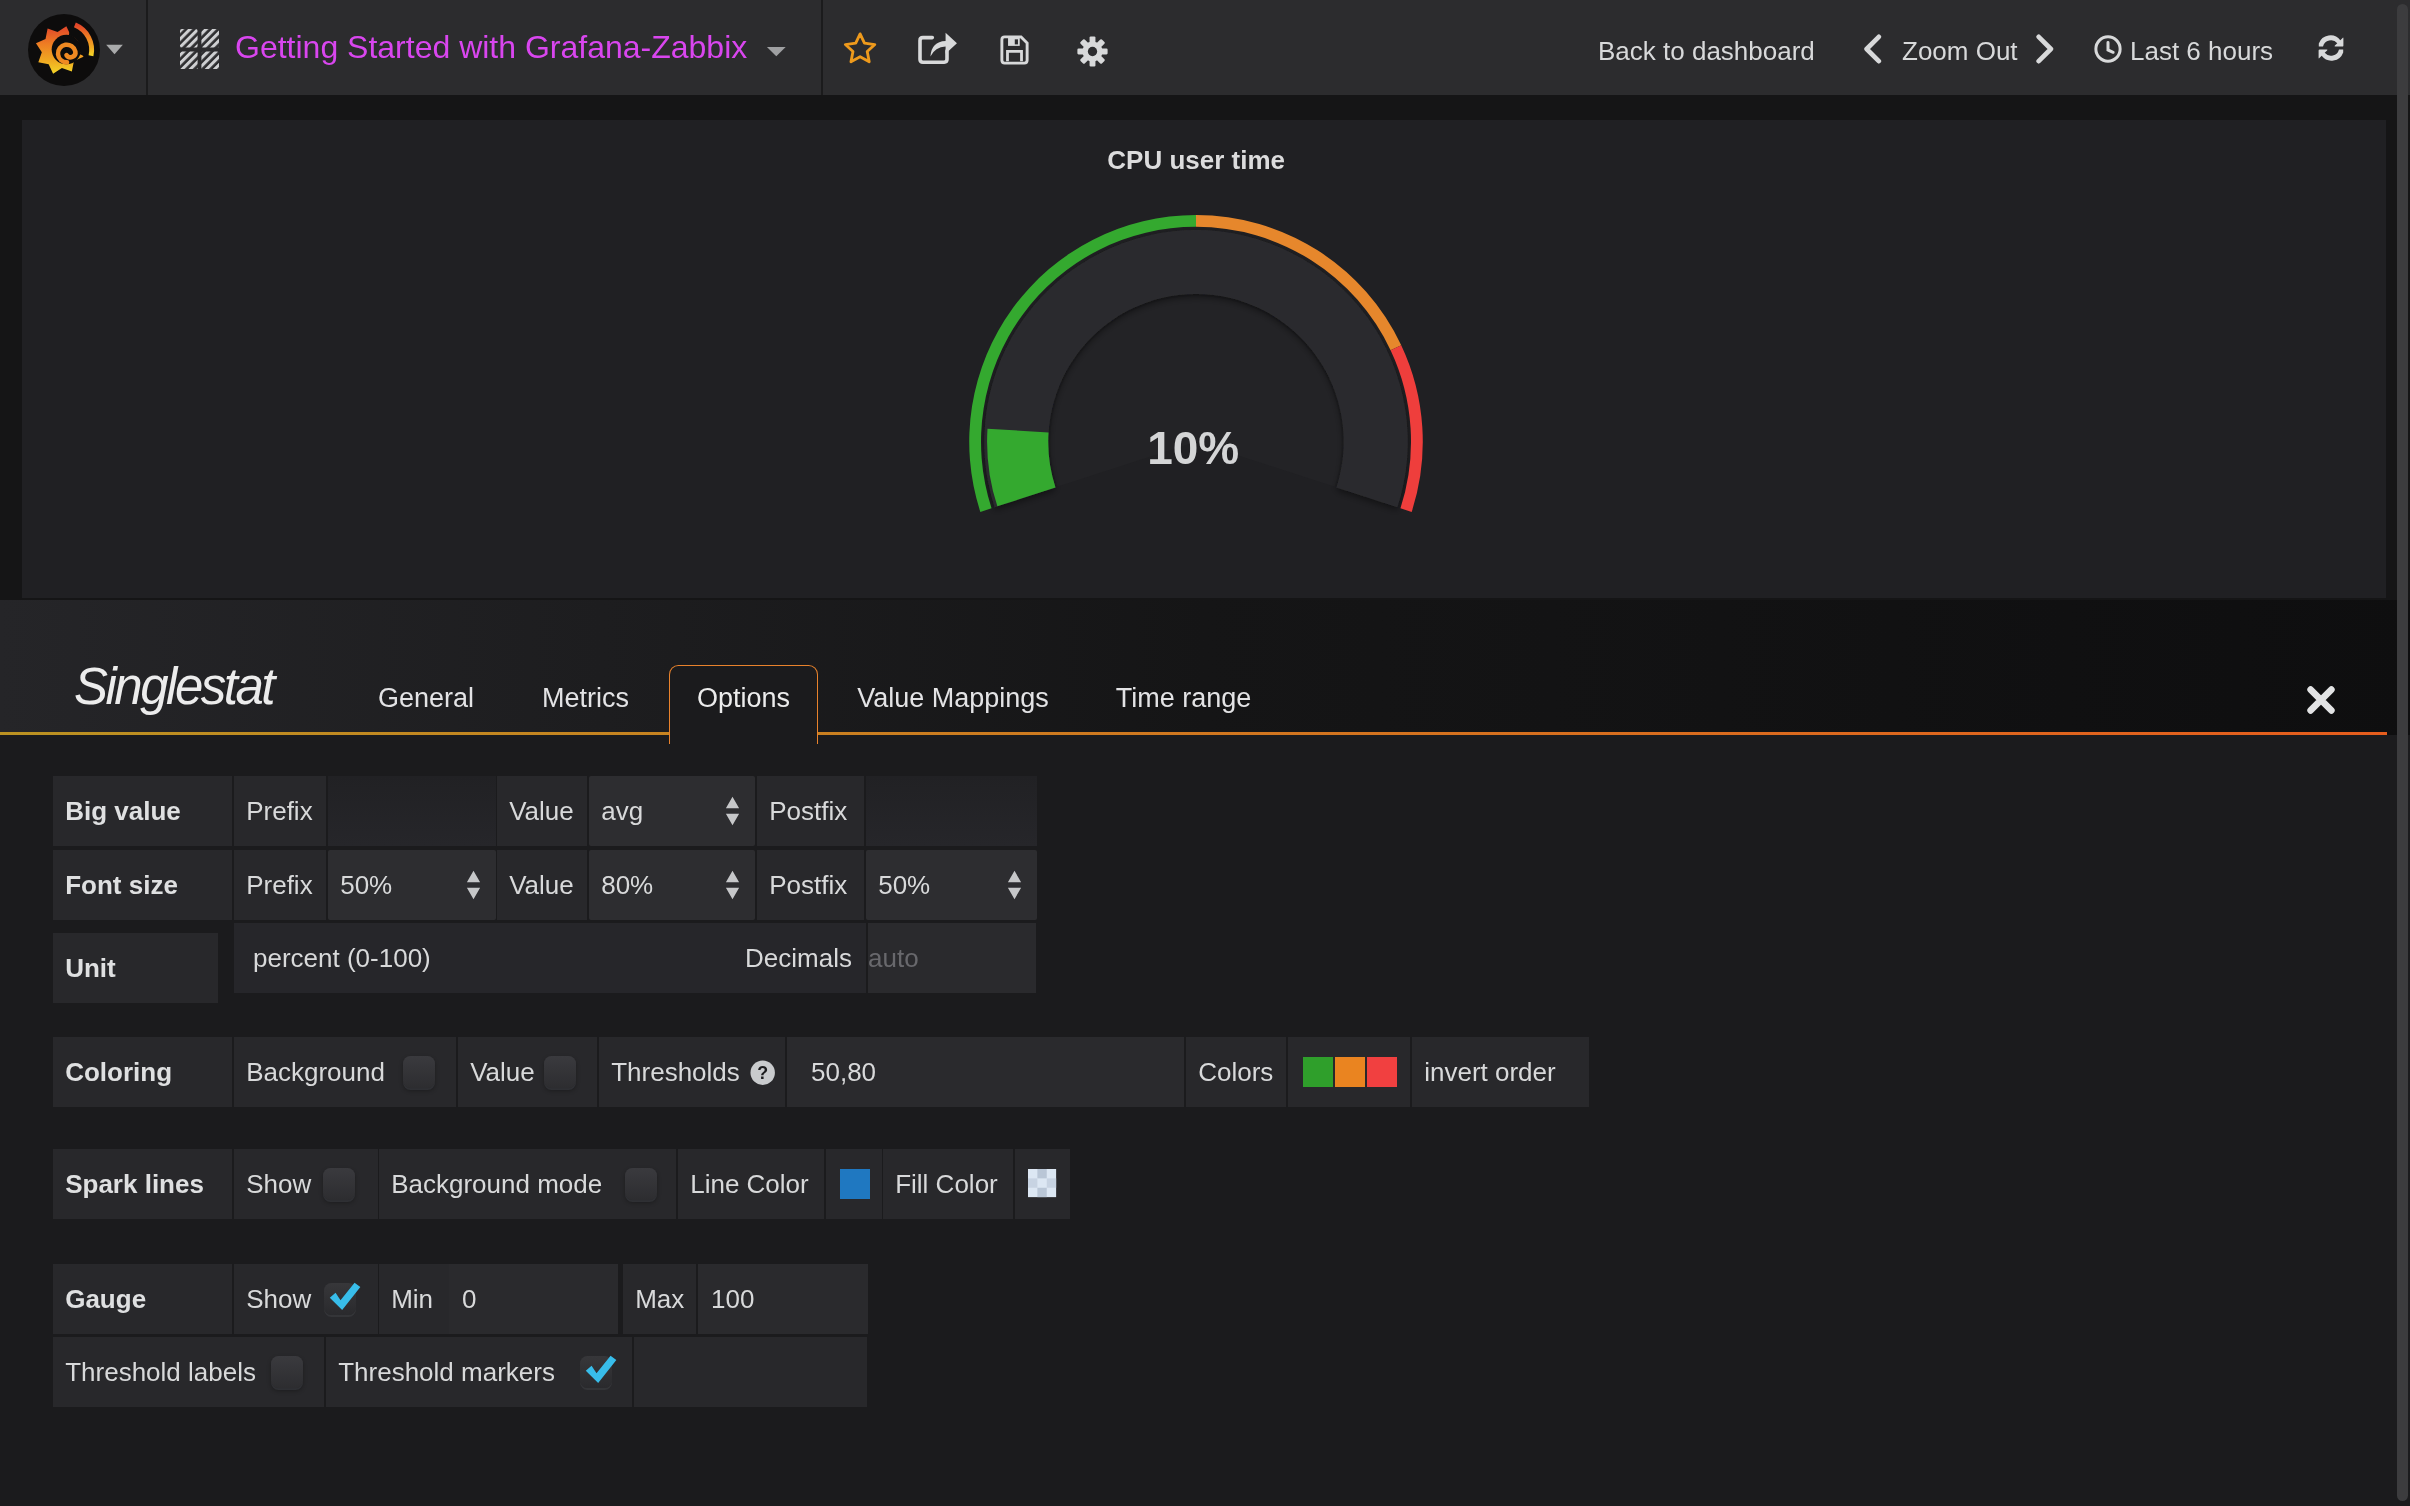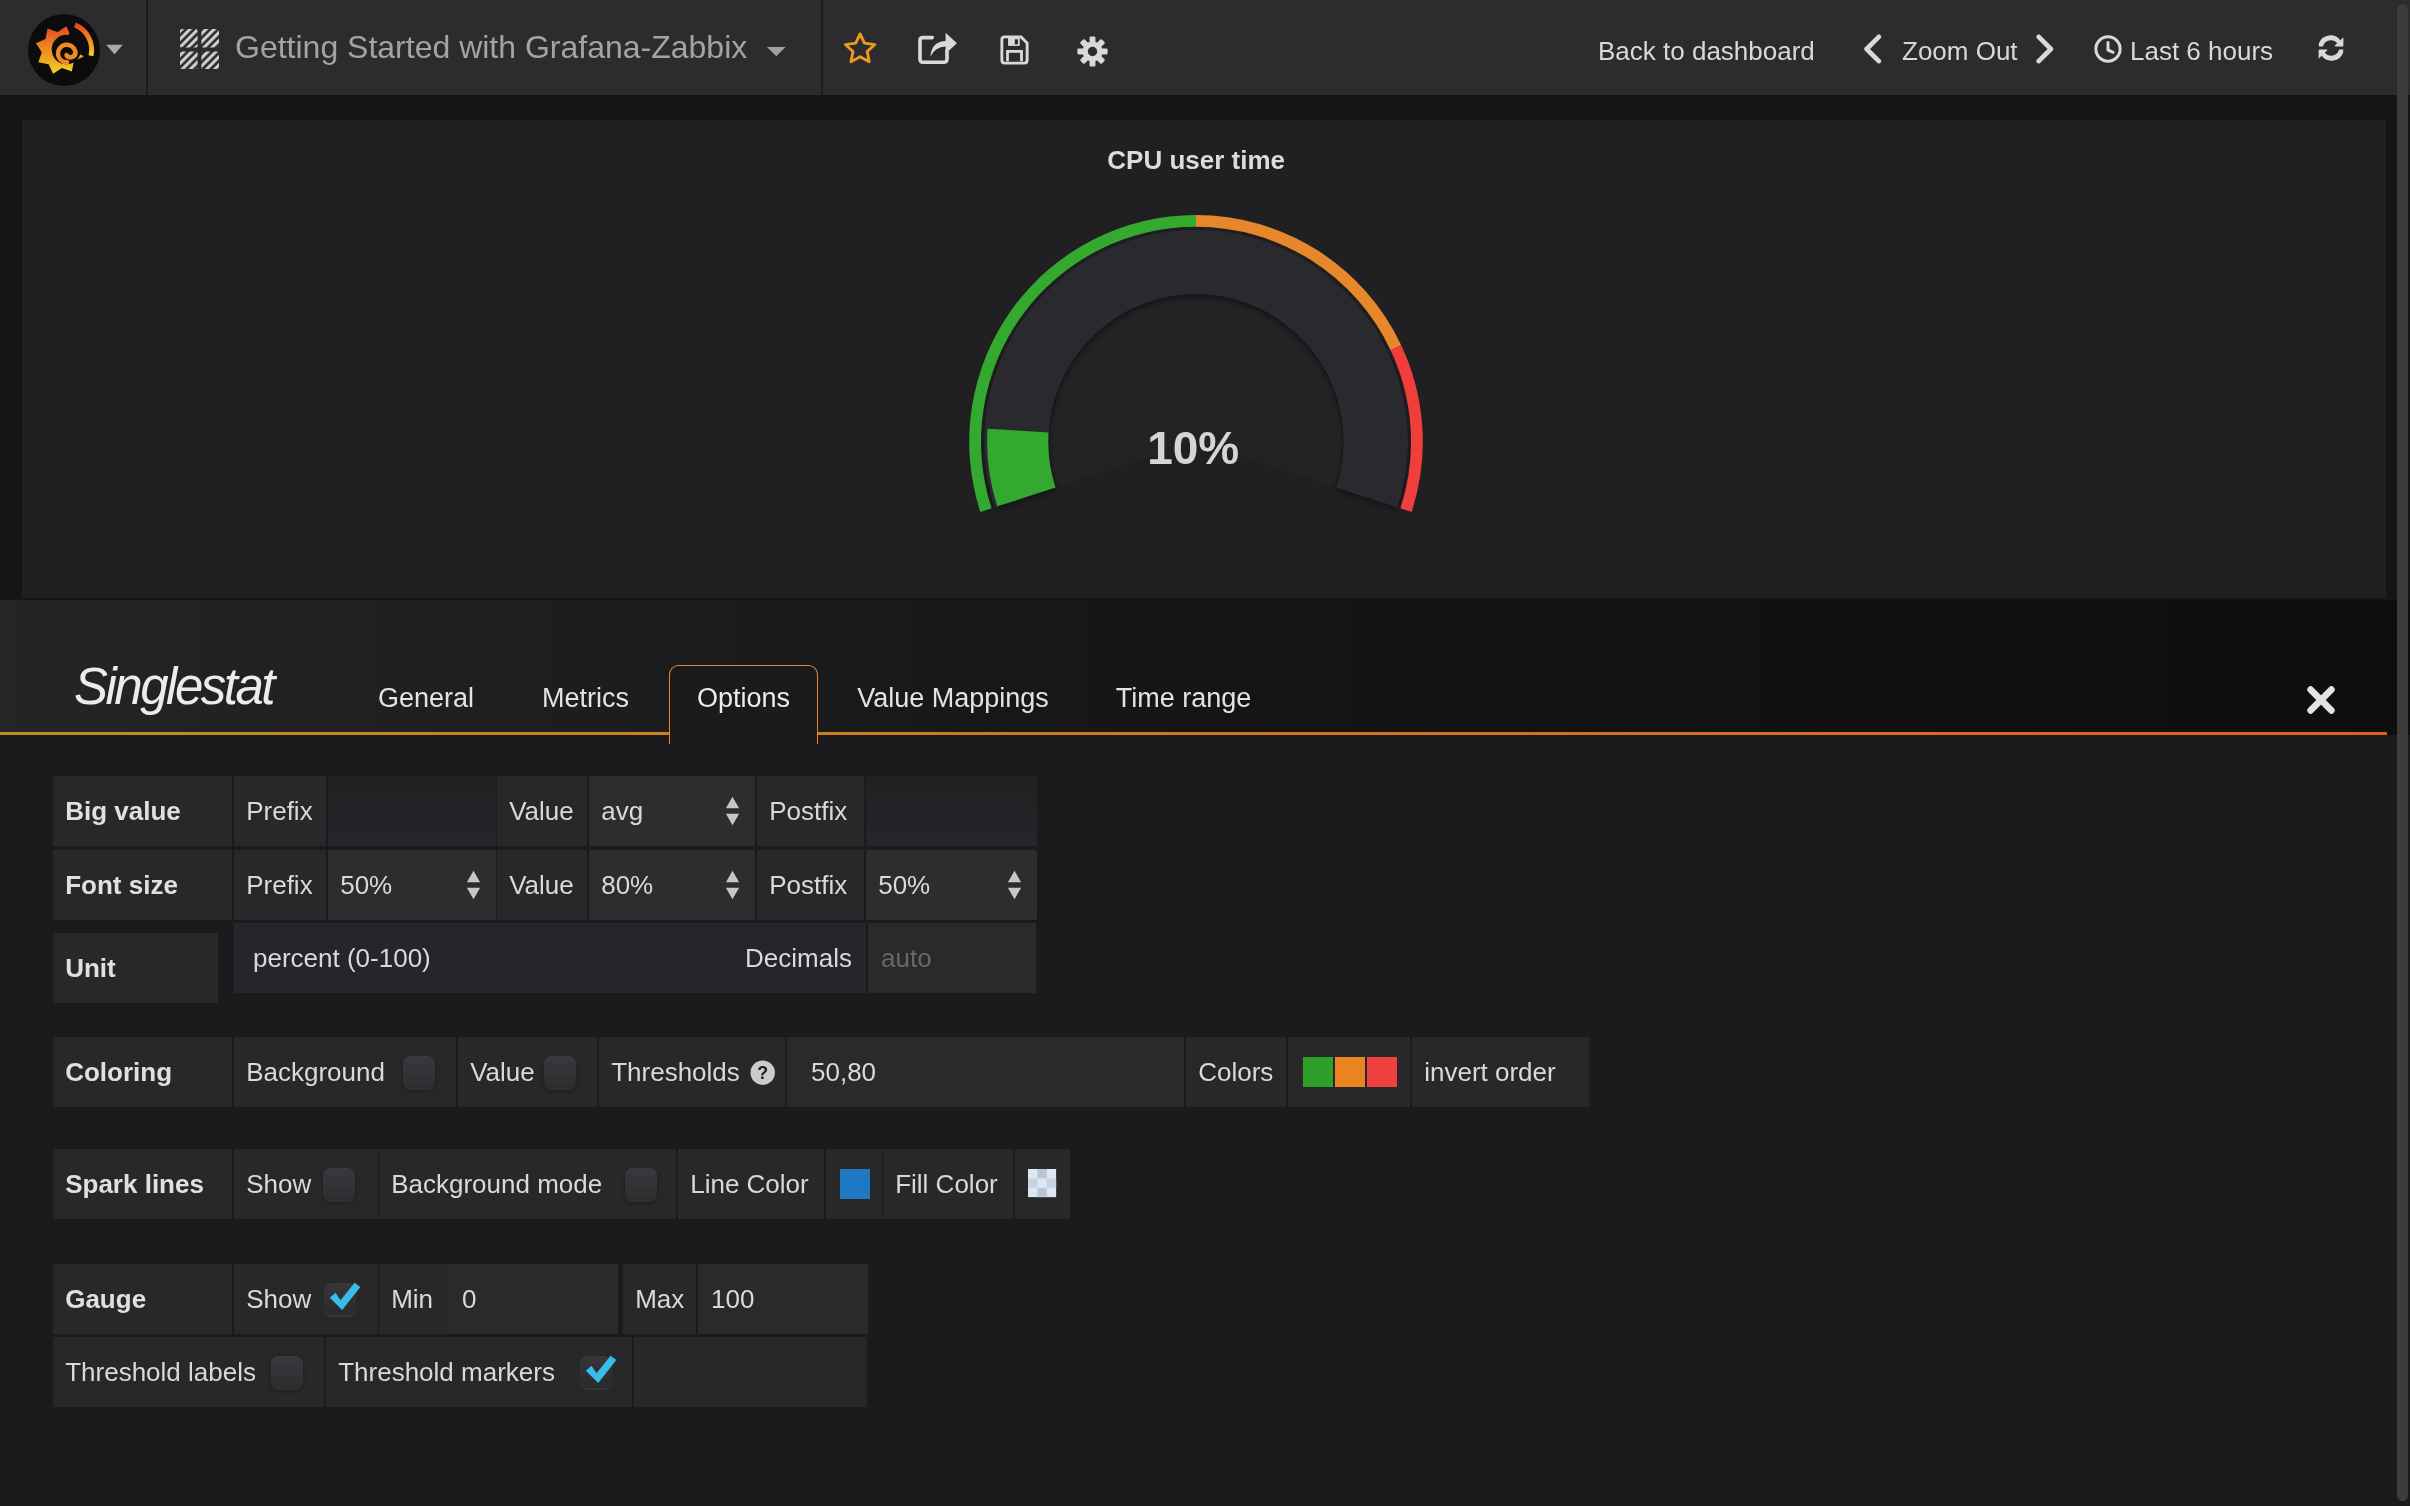--- a/index.html
+++ b/index.html
@@ -1,21 +1,21 @@
 <!DOCTYPE html>
 <html style="font-size:15px"><head>
 <meta charset="utf-8">
 <style>
 html,body{margin:0;padding:0;}
 body{width:2411px;height:1507px;background:#151516;font-family:"Liberation Sans",sans-serif;overflow:hidden;position:relative;}
 .abs{position:absolute;}
 
 #navbar{position:absolute;left:0;top:0;width:2411px;height:95px;background:#2c2c2e;}
 .nav-div{position:absolute;top:0;width:1.9px;height:95px;background:#1b1b1c;}
-#navtitle{position:absolute;left:235px;top:0;height:119px;line-height:95px;font-size:32px;color:#a3a3a3;}
+#navtitle{position:absolute;left:235px;top:0;height:119px;line-height:95px;font-size:32px;color:#d946ef;}
 .nav-right{position:absolute;top:0;height:95px;line-height:103px;font-size:26px;color:#d8d9da;}
 
 #panel{position:absolute;left:21.7px;top:120px;width:2364px;height:478px;background:#202023;}
 #ptitle{position:absolute;left:-7.5px;top:24.5px;width:2364px;text-align:center;font-size:26px;font-weight:bold;color:#dcdcdd;}
 #gval{position:absolute;left:889px;top:301px;width:565px;text-align:center;font-size:46px;font-weight:bold;color:#d4d5d6;}
 
 #editor{position:absolute;left:0;top:600px;width:2411px;height:907px;background:#1b1b1d;}
 #ehead{position:absolute;left:0;top:0;width:2411px;height:135px;background:linear-gradient(90deg,#252528 0%,#151516 50%,#0e0e0f 100%);}
 #eline{position:absolute;left:0;top:132px;width:2387px;height:2.8px;background:linear-gradient(90deg,#bb9222,#e55d1d);}
 #sstitle{position:absolute;left:74px;top:57px;font-family:"Liberation Sans",sans-serif;font-style:italic;font-size:51px;letter-spacing:-2.5px;color:#ececec;}
@@ -186,21 +186,21 @@
           <path d="M3 34 L10 22 L17 34 Z M3 40 L10 52 L17 40 Z" fill="#c6c7c9"></path>
         </svg></span></div>
   <div class="cell lbl" style="left:757px;top:250px;width:107px;">Postfix</div>
   <div class="cell sel lbl" style="left:866px;top:250px;width:171px;">50%<span class="caret2"><svg width="19" height="70" viewBox="0 0 20 74">
           <path d="M3 34 L10 22 L17 34 Z M3 40 L10 52 L17 40 Z" fill="#c6c7c9"></path>
         </svg></span></div>
 
   <div class="cell lbl" style="left:53px;top:333px;width:165px;"><b>Unit</b></div>
   <div class="cell" style="left:234px;top:323px;width:508px;background:#26262a;padding-left:19px;">percent (0-100)</div>
   <div class="cell" style="left:734px;top:323px;width:132px;background:#26262a;text-align:right;padding-right:14px;">Decimals</div>
-  <div class="cell" style="left:868px;top:323px;width:168px;background:#2a2a2d;padding-left:13px;color:#68686c;">auto</div>
+  <div class="cell" style="left:868px;top:323px;width:168px;background:#2a2a2d;color:#68686c;">auto</div>
 
   <div class="cell lbl" style="left:53px;top:437px;width:179px;"><b>Coloring</b></div>
   <div class="cell lbl" style="left:234px;top:437px;width:222px;">Background<span class="cb" style="right:21px;"></span></div>
   <div class="cell lbl" style="left:458px;top:437px;width:139px;">Value<span class="cb" style="right:21px;"></span></div>
   <div class="cell lbl" style="left:599px;top:437px;width:186px;">Thresholds
     <svg style="position:absolute;right:9.4px;top:22.6px;font-size:28px" width="25.4" height="25.4" viewBox="0 0 27 27">
         <circle cx="13.5" cy="13.5" r="13" fill="#c9cbcd"></circle>
         <text x="13.5" y="20" text-anchor="middle" font-size="19" font-weight="bold" fill="#1b1b1d" font-family="Liberation Sans">?</text>
       </svg>
   </div>

